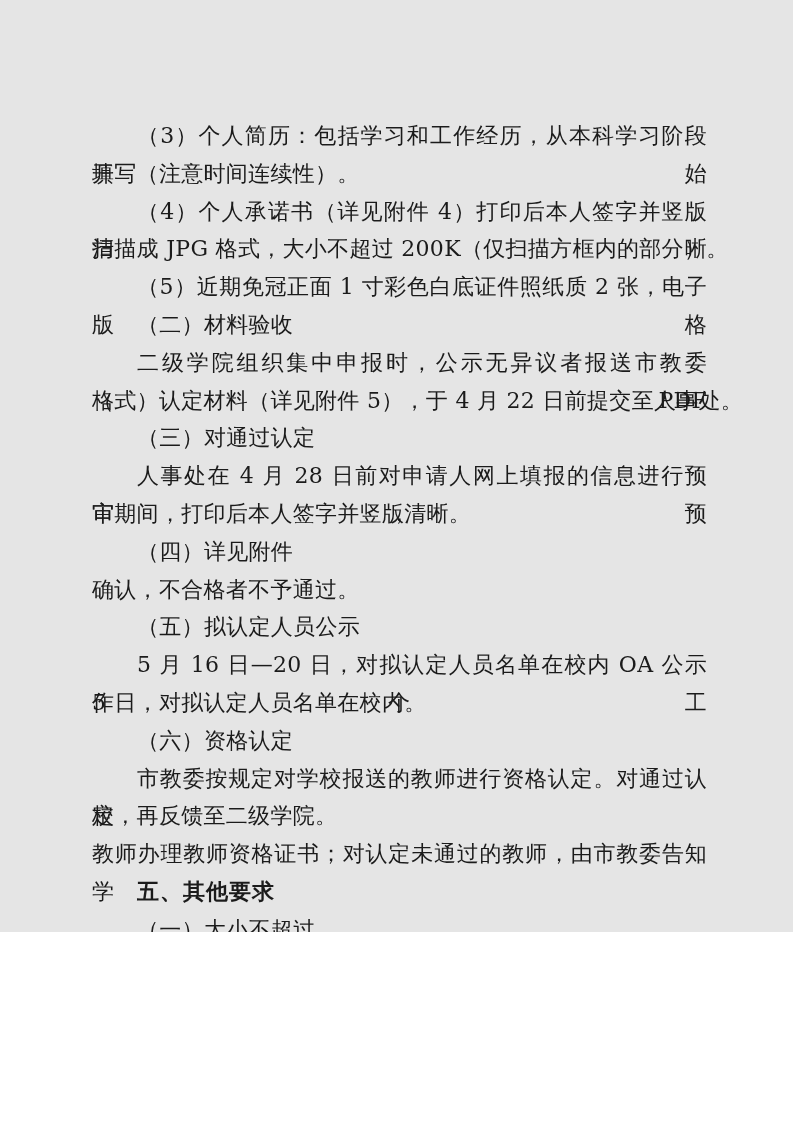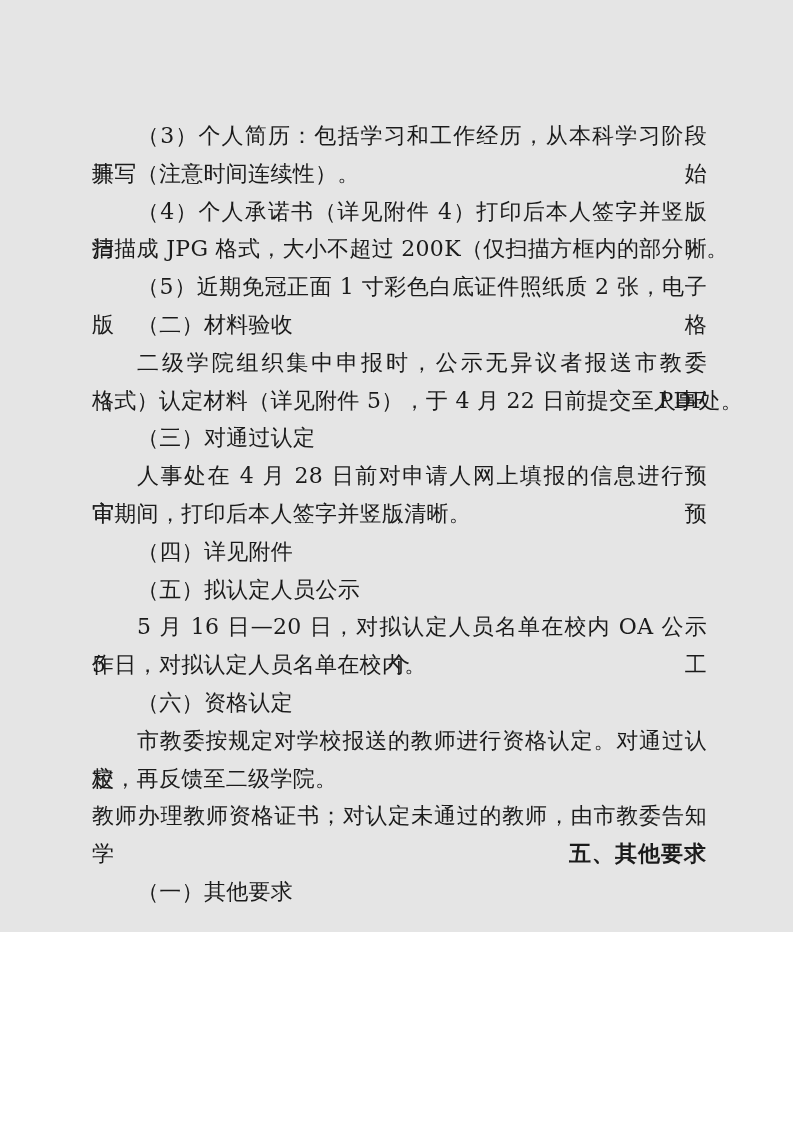--- a/index.html
+++ b/index.html
@@ -40,43 +40,43 @@
   }
   .line.kai {
     
     font-family: Liberation Serif, serif;
   }
   .line.hei-bold {
     
     font-family: "DejaVu Sans", "Liberation Sans", sans-serif;
     font-weight: bold;
     letter-spacing: 1px;
-    text-align: right;
   }
 </style>
 </head>
 <body>
 
 <div class="page">
   <div class="content" id="content">
       <div class="line indent fill">（3）个人简历：包括学习和工作经历，从本科学习阶段开始</div>
       <div class="line">填写（注意时间连续性）。</div>
       <div class="line indent fill">（4）个人承诺书（详见附件 4）打印后本人签字并竖版清晰</div>
       <div class="line">扫描成 JPG 格式，大小不超过 200K（仅扫描方框内的部分）。</div>
       <div class="line indent fill">（5）近期免冠正面 1 寸彩色白底证件照纸质 2 张，电子版格</div>
       <div class="line indent kai">（二）材料验收</div>
       <div class="line indent fill">二级学院组织集中申报时，公示无异议者报送市教委（PDF</div>
       <div class="line">格式）认定材料（详见附件 5），于 4 月 22 日前提交至人事处。</div>
       <div class="line indent kai">（三）对通过认定</div>
       <div class="line indent fill">人事处在 4 月 28 日前对申请人网上填报的信息进行预审，预</div>
       <div class="line">审期间，打印后本人签字并竖版清晰。</div>
       <div class="line indent kai">（四）详见附件</div>
+      <div class="line">确认，不合格者不予通过。</div>
       <div class="line indent kai">（五）拟认定人员公示</div>
       <div class="line indent fill">5 月 16 日—20 日，对拟认定人员名单在校内 OA 公示 5 个工</div>
       <div class="line">作日，对拟认定人员名单在校内。</div>
       <div class="line indent kai">（六）资格认定</div>
       <div class="line indent fill">市教委按规定对学校报送的教师进行资格认定。对通过认定</div>
       <div class="line">校，再反馈至二级学院。</div>
       <div class="line fill">教师办理教师资格证书；对认定未通过的教师，由市教委告知学</div>
       <div class="line indent hei-bold">五、其他要求</div>
-      <div class="line indent kai">（一）其他要求</div>
+      <div class="line indent kai">（一）大小不超过</div>
     </div>
 </div>
 
 </body></html>

